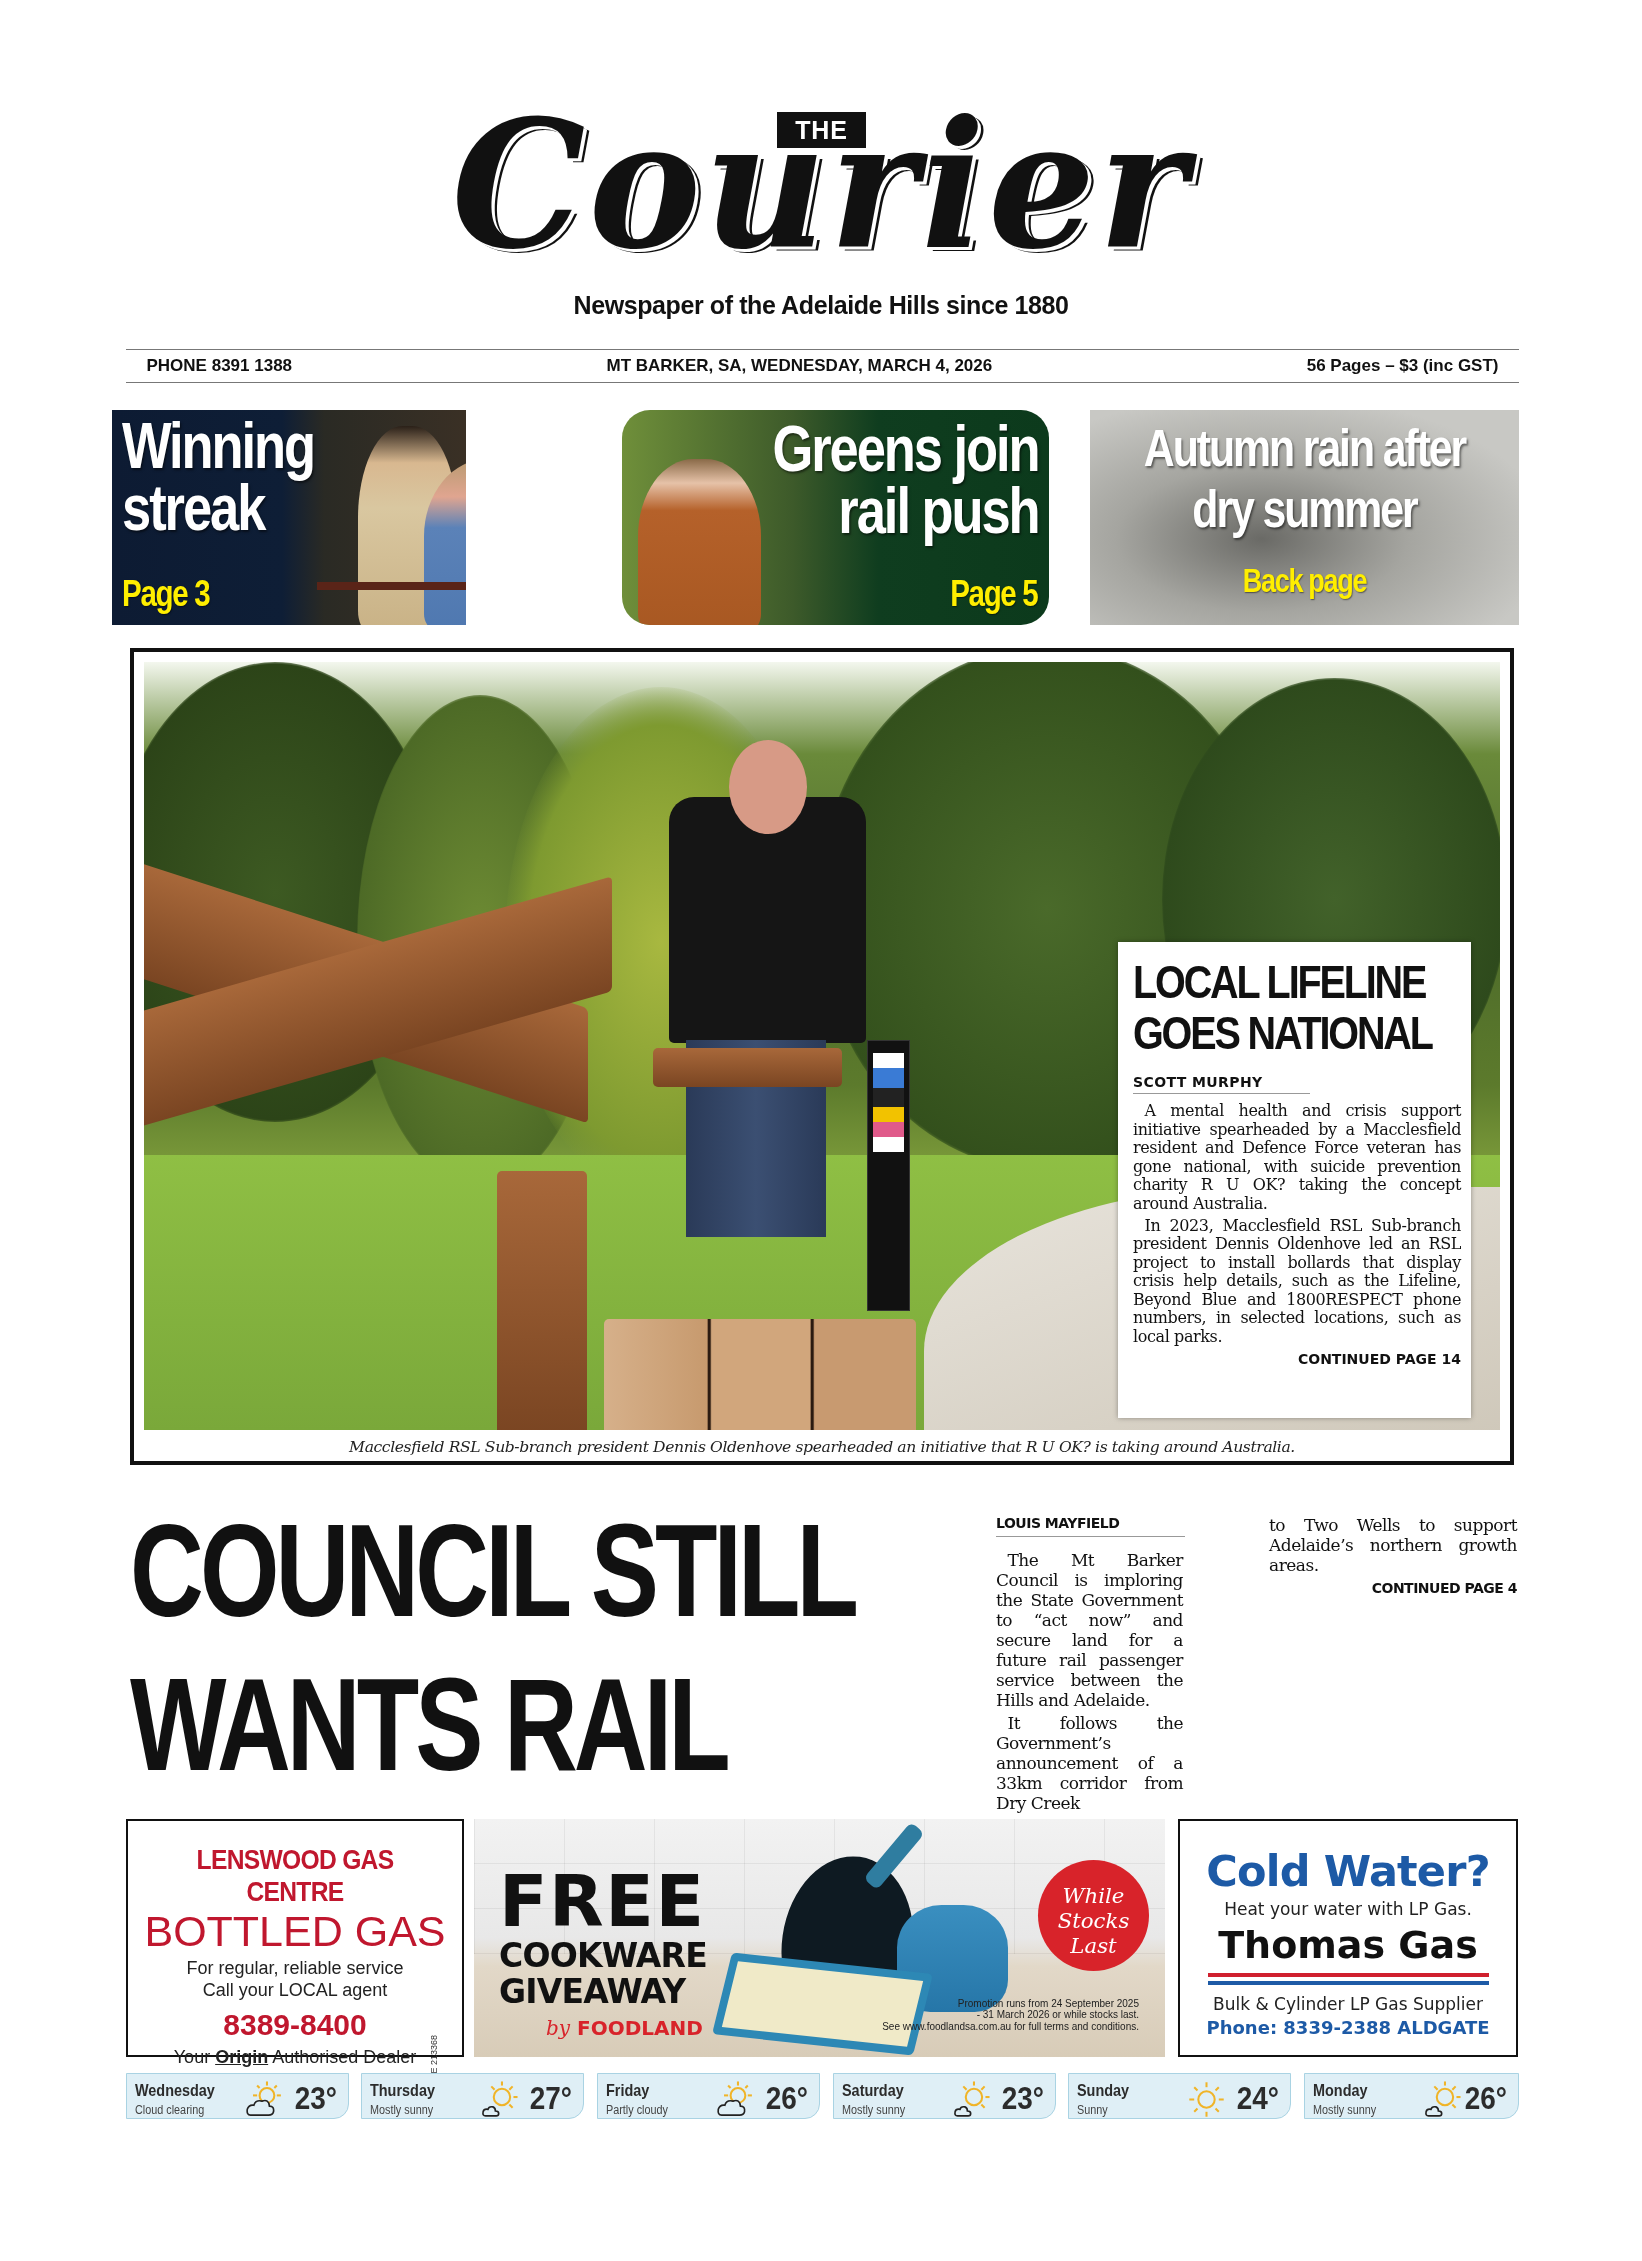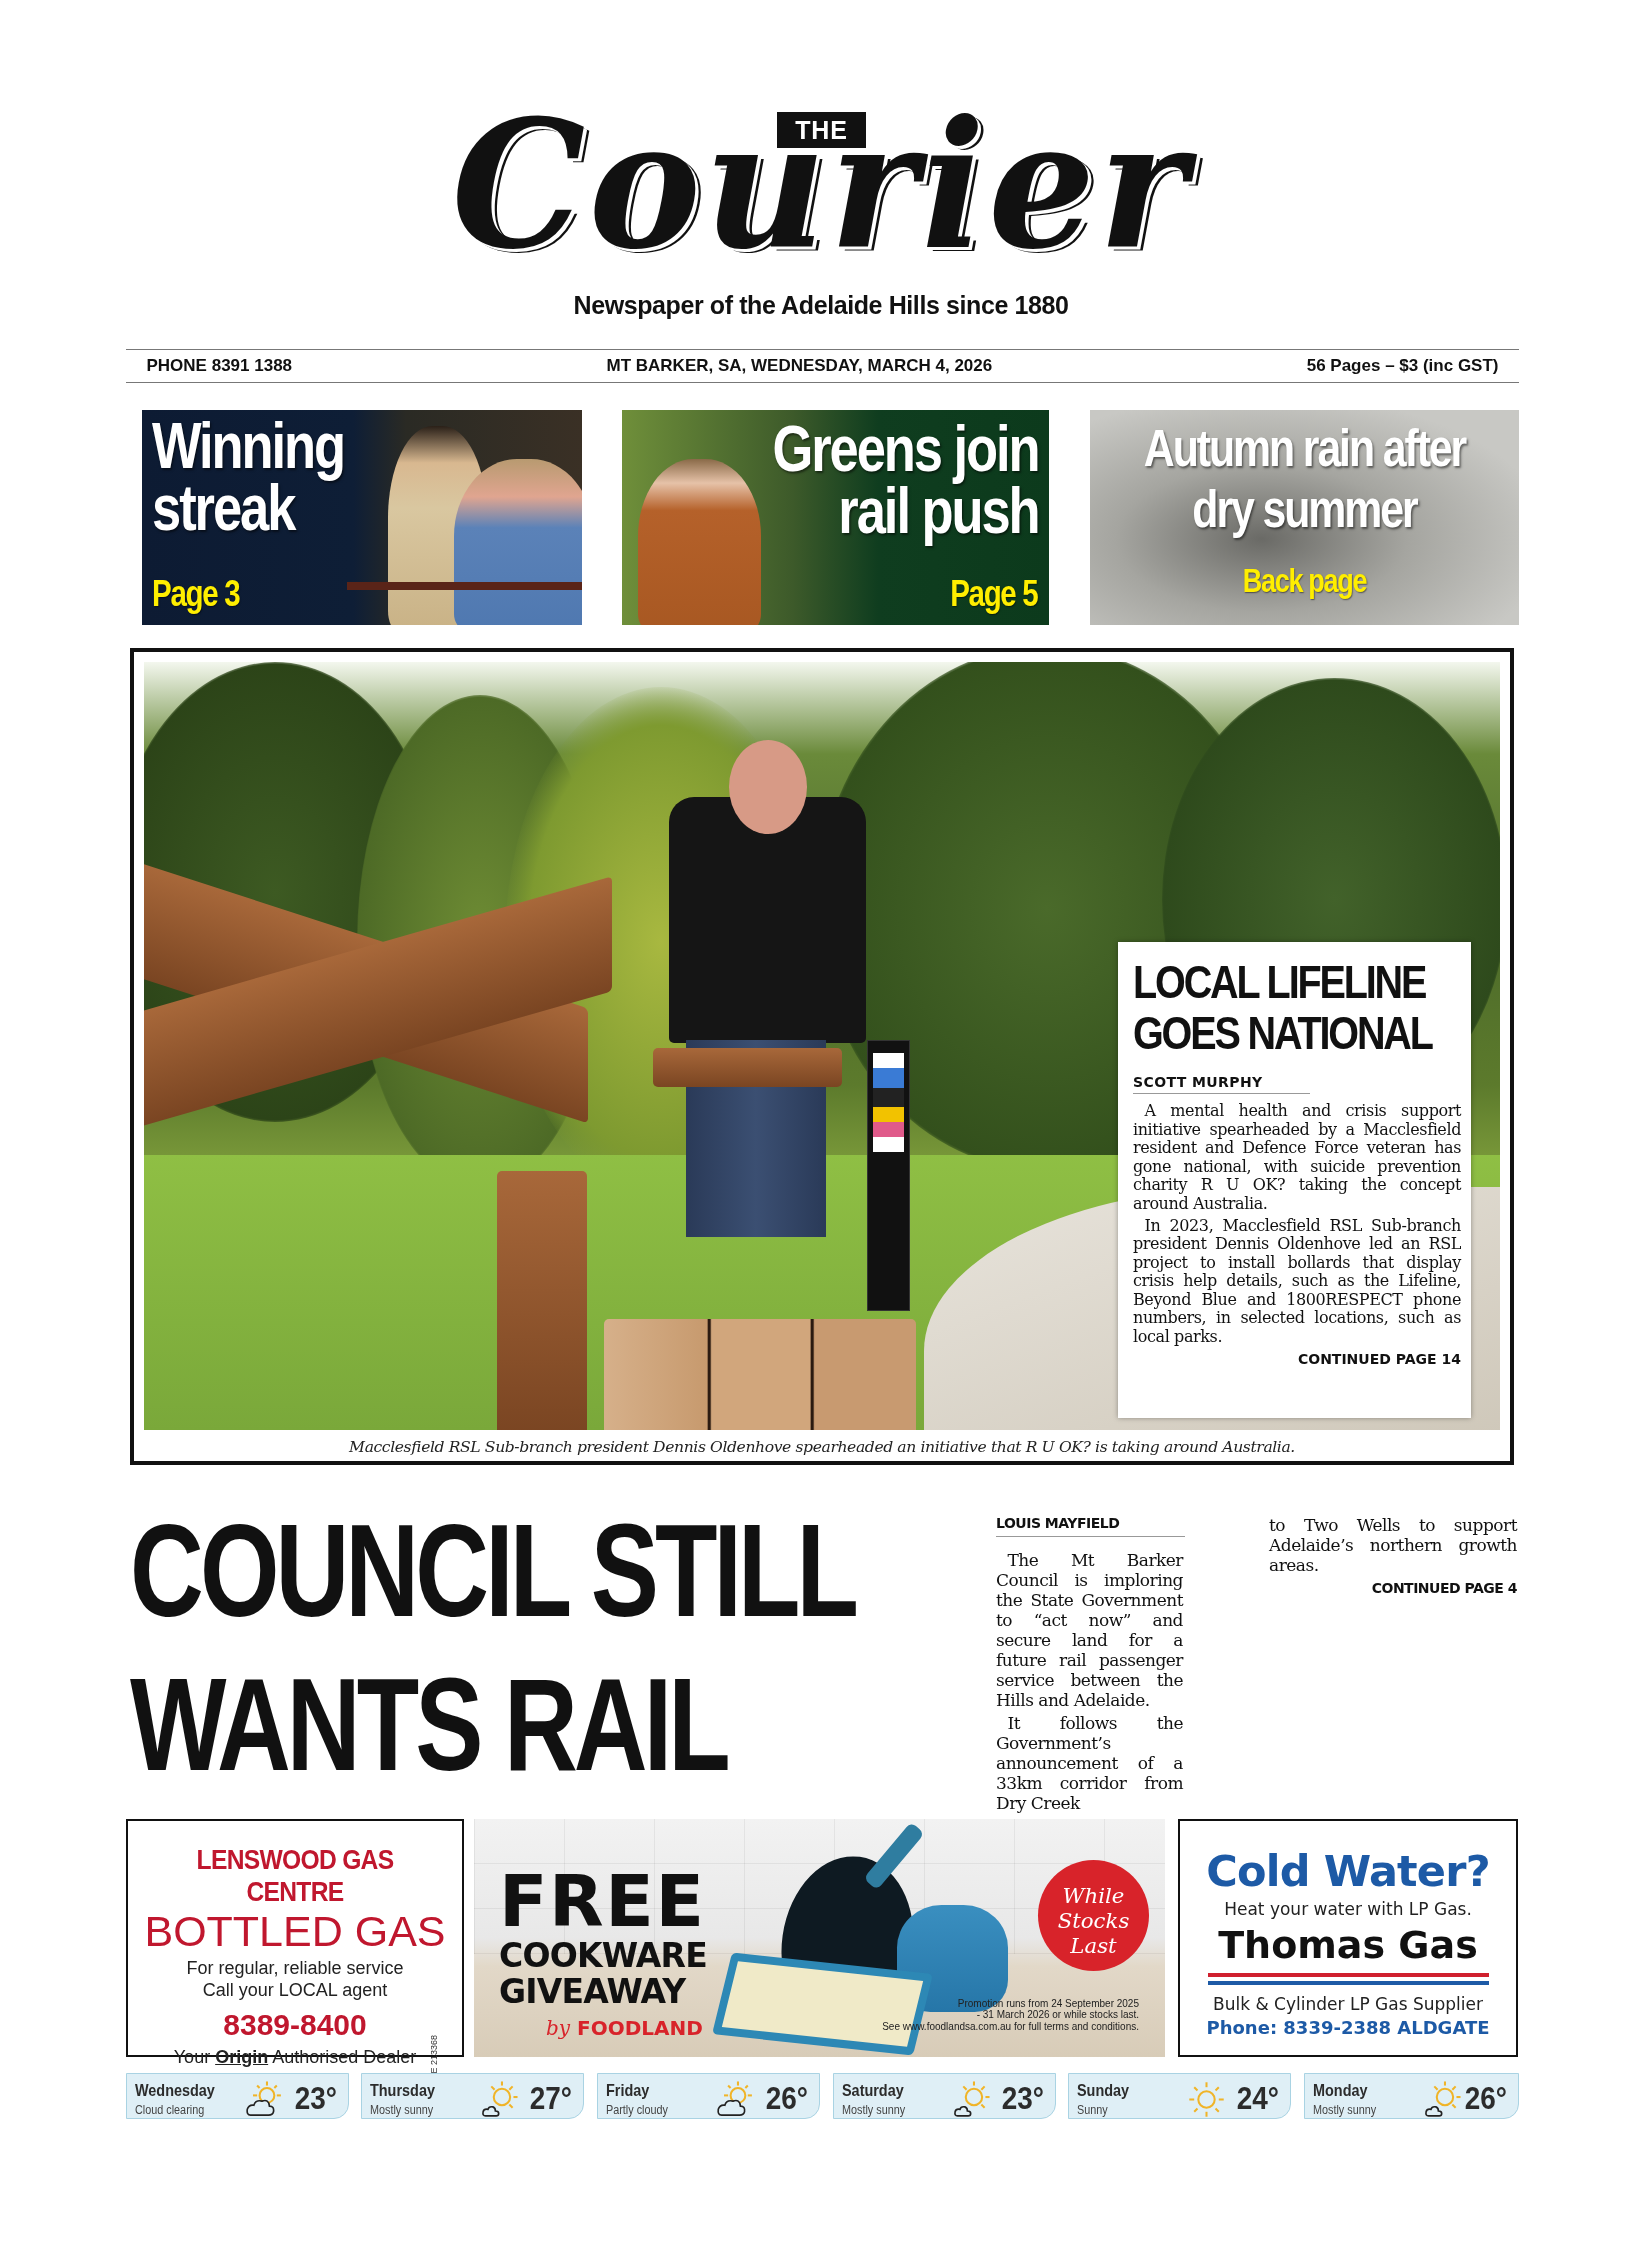--- a/index.html
+++ b/index.html
@@ -16,22 +16,22 @@
   .tagline { left: 0; width: 1642px; top: 291px; text-align: center; font: bold 25px "Liberation Sans", sans-serif; letter-spacing: -0.4px; }
   .dateline { left: 126px; width: 1393px; top: 349px; height: 34px; border-top: 1.6px solid #777; border-bottom: 1.6px solid #777;
     display: flex; justify-content: space-between; align-items: center; padding: 0 20.5px 0 20.5px;
     font: bold 17px "Liberation Sans", sans-serif; gap: 32px; }
 
   
   .teaser { top: 410px; height: 215px; overflow: hidden; }
   .teaser .hl { position: absolute; font: bold 64px "Liberation Sans", sans-serif; color: #fff; line-height: 62px; letter-spacing: -2.5px;
     transform: scaleX(0.82); text-shadow: 1.6px 1.6px 2.5px rgba(0,0,0,0.5); }
   .teaser .pg { position: absolute; font: bold 36px "Liberation Sans", sans-serif; color: #ffee00; letter-spacing: -1.6px; transform: scaleX(0.82); text-shadow: 0.8px 0.8px 1.6px rgba(0,0,0,0.5); }
-  .t1 { left: 142px; width: 440px; background: linear-gradient(90deg, #0d1b33 0%, #0e1e36 48%, #2a2a24 60%, #3a3025 100%); padding-left: 40px; }
-  .t2 { left: 622px; width: 427px; background: linear-gradient(90deg, #6f8f3a 0%, #3d5a2a 40%, #0f3d1f 60%, #0c3a1c 100%); }
+  .t1 { left: 112px; width: 354px; background: linear-gradient(90deg, #0d1b33 0%, #0e1e36 48%, #2a2a24 60%, #3a3025 100%); padding-left: 40px; }
+  .t2 { left: 622px; width: 427px; background: linear-gradient(90deg, #6f8f3a 0%, #3d5a2a 40%, #0f3d1f 60%, #0c3a1c 100%); border-radius: 28px; }
   .t3 { left: 1090px; width: 429px; background: radial-gradient(ellipse at 40% 60%, #6a6a66 0%, #a5a5a0 40%, #c8c8c4 80%); }
   .person { position: absolute; border-radius: 45% 45% 10% 10%; }
 
   
   .photo-frame { left: 130px; top: 648px; width: 1384px; height: 817px; border: 4.1px solid #111; background: #fff; }
   .photo { position: absolute; left: 10px; top: 10px; width: 1356px; height: 768px; overflow: hidden;
     background: linear-gradient(180deg, #f3f7ee 0%, #6a8a3a 12%, #4d6b2a 35%, #5c7a2c 55%, #88a840 70%, #8fb84a 82%, #c9c0a8 100%); }
   .tree { position: absolute; border-radius: 50%; }
   .bench-slat { position: absolute; background: linear-gradient(180deg, #a8683a, #7a4522); border-radius: 5px; }
   .man-body { position: absolute; background: #151515; border-radius: 25px 25px 5px 5px; }

